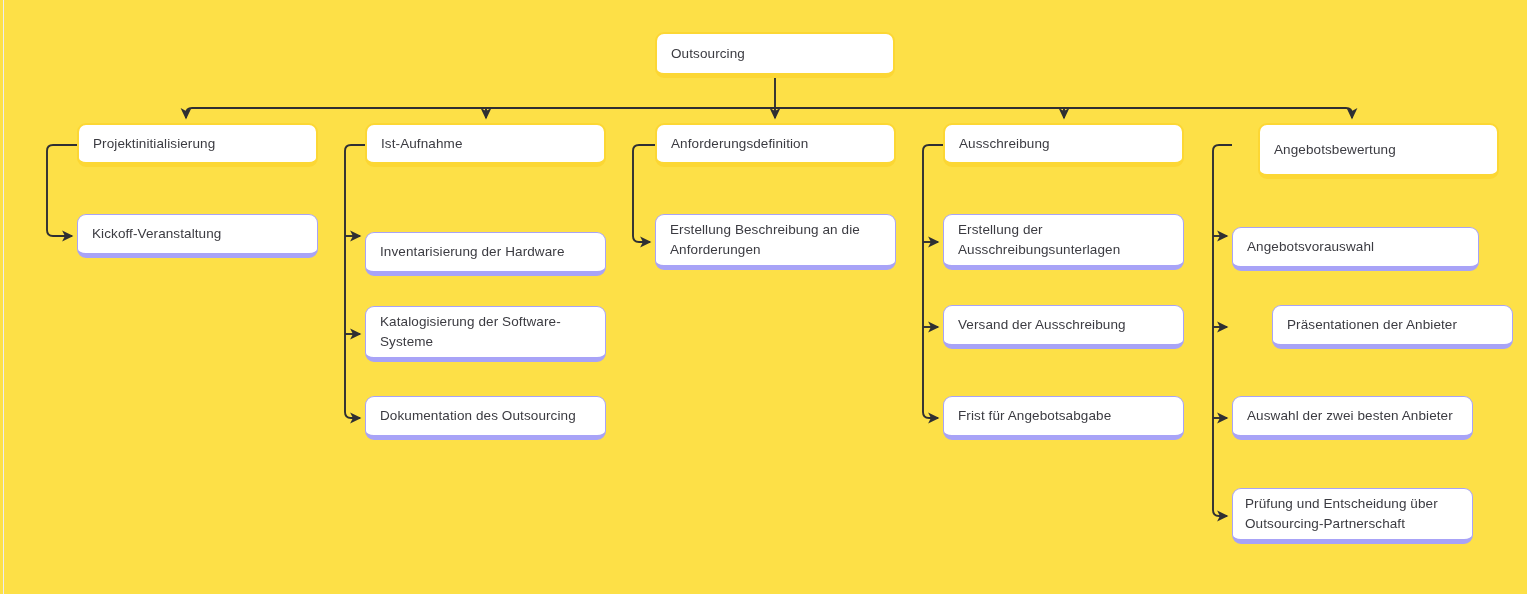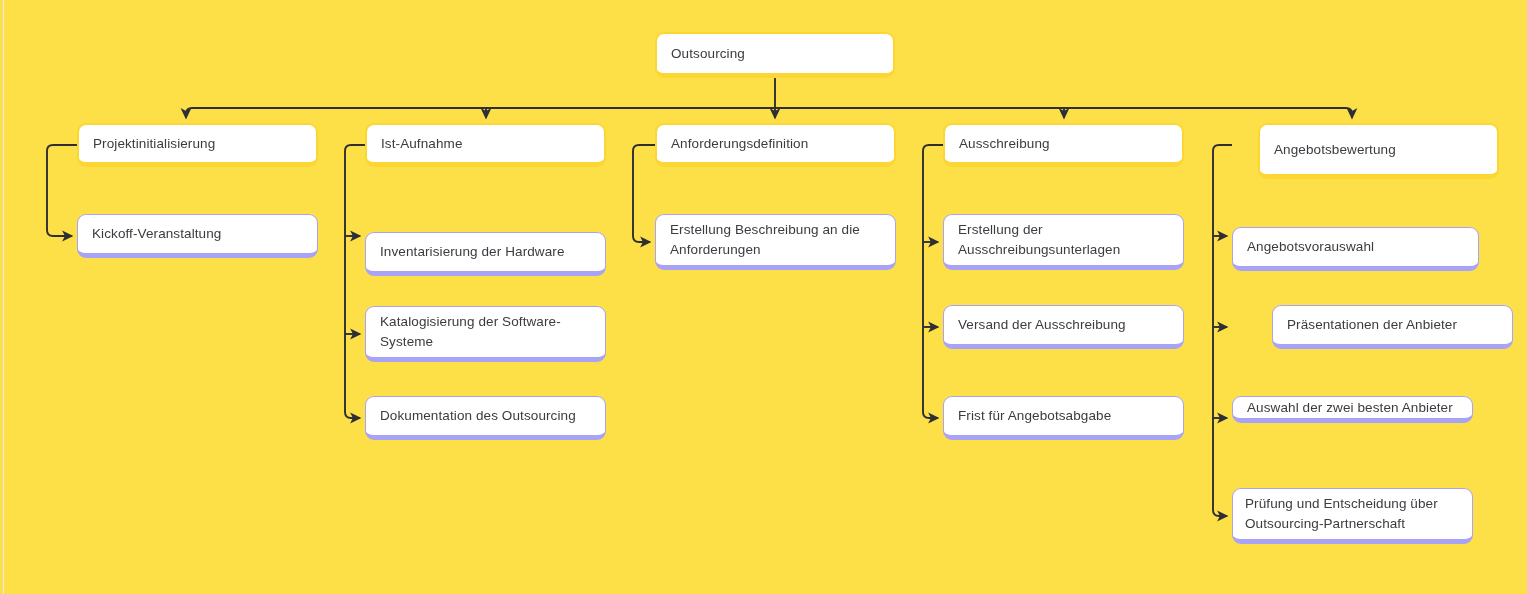--- a/index.html
+++ b/index.html
@@ -154,21 +154,21 @@
 
   <div class="node phase" style="left:1232px; top:123px; width:241px; height:56px;margin-left:26px;">
     <span class="node-label">Angebotsbewertung</span>
   </div>
   <div class="node task" style="left:1232px; top:227px; width:247px; height:44px;">
     <span class="node-label">Angebotsvorauswahl</span>
   </div>
   <div class="node task" style="left:1232px; top:305px; width:241px; height:44px;margin-left:40px;">
     <span class="node-label">Präsentationen der Anbieter</span>
   </div>
-  <div class="node task" style="left:1232px; top:396px; width:241px; height:27px;">
+  <div class="node task" style="left:1232px; top:396px; width:241px; height:44px;">
     <span class="node-label">Auswahl der zwei besten Anbieter</span>
   </div>
   <div class="node task" style="left:1232px; top:488px; width:241px; height:56px;padding-left:12px;">
     <span class="node-label">Prüfung und Entscheidung über
 Outsourcing-Partnerschaft</span>
   </div>
 
 </div>
 
 </body></html>

